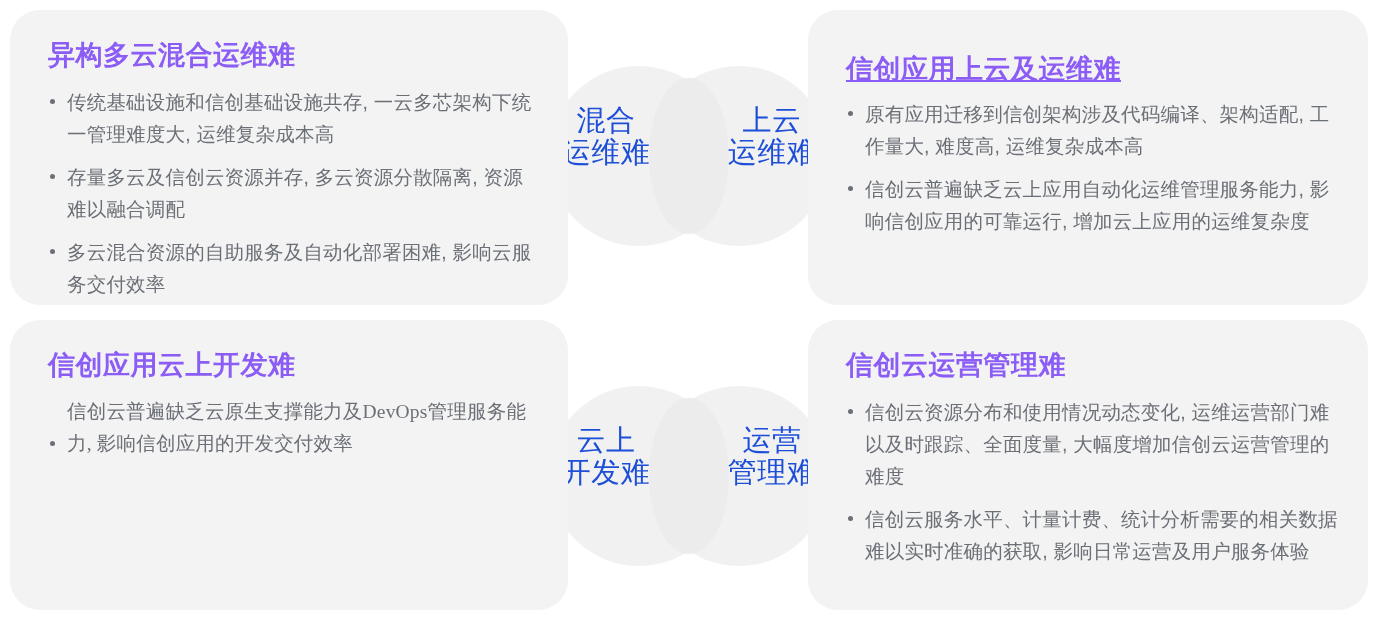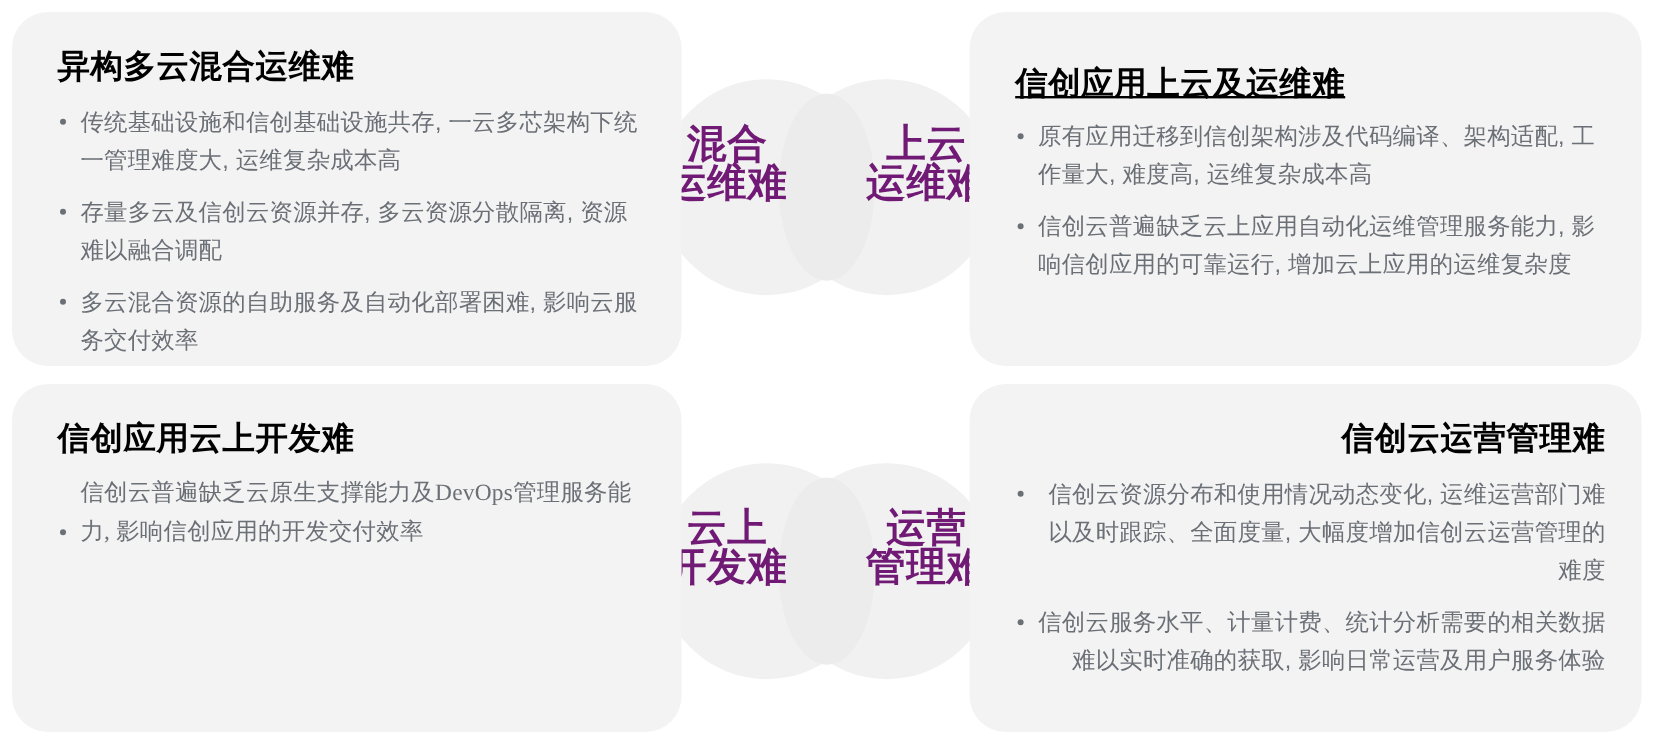--- a/index.html
+++ b/index.html
@@ -52,46 +52,46 @@
     background: #ececec;
     
     clip-path: ellipse(40px 78px at 40px 90px);
   }
 
   .venn-label {
     position: absolute;
     top: 38px;
     width: 120px;
     text-align: center;
-    color: #701a75;
-    font-weight: bold;
-    font-size: 33px;
+    color: #1d4ed8;
+    font-weight: normal;
+    font-size: 29px;
     line-height: 32px;
     letter-spacing: 0.5px;
     z-index: 3;
     white-space: pre-line;
   }
   .venn-label.left-label  { left: -3px; }
   .venn-label.right-label { left: 163px; }
 
   
   .panel {
     position: absolute;
     background: #f3f3f3;
     border-radius: 30px;
     box-sizing: border-box;
     z-index: 2;
   }
   .panel-tl { left: 10px;  top: 10px;  width: 558px; height: 295px; padding: 28px 30px 20px 38px; }
   .panel-tr { left: 808px; top: 10px;  width: 560px; height: 295px; padding: 42px 30px 20px 38px; }
   .panel-bl { left: 10px;  top: 320px; width: 558px; height: 290px; padding: 28px 30px 20px 38px; font-family: Liberation Serif, serif; }
-  .panel-br { left: 808px; top: 320px; width: 560px; height: 290px; padding: 28px 30px 20px 38px; text-align: right; }
+  .panel-br { left: 808px; top: 320px; width: 560px; height: 290px; padding: 28px 30px 20px 38px; }
 
   .panel-title {
-    color: #000000;
+    color: #8b5cf6;
     font-weight: bold;
     font-size: 27px;
     line-height: 34px;
     margin: 0 0 14px 0;
     letter-spacing: 0.5px;
   }
   .panel-tr .panel-title { margin-bottom: 12px; text-decoration: underline; }
   .panel-br .panel-title { margin-bottom: 14px; }
 
   .bullets {

